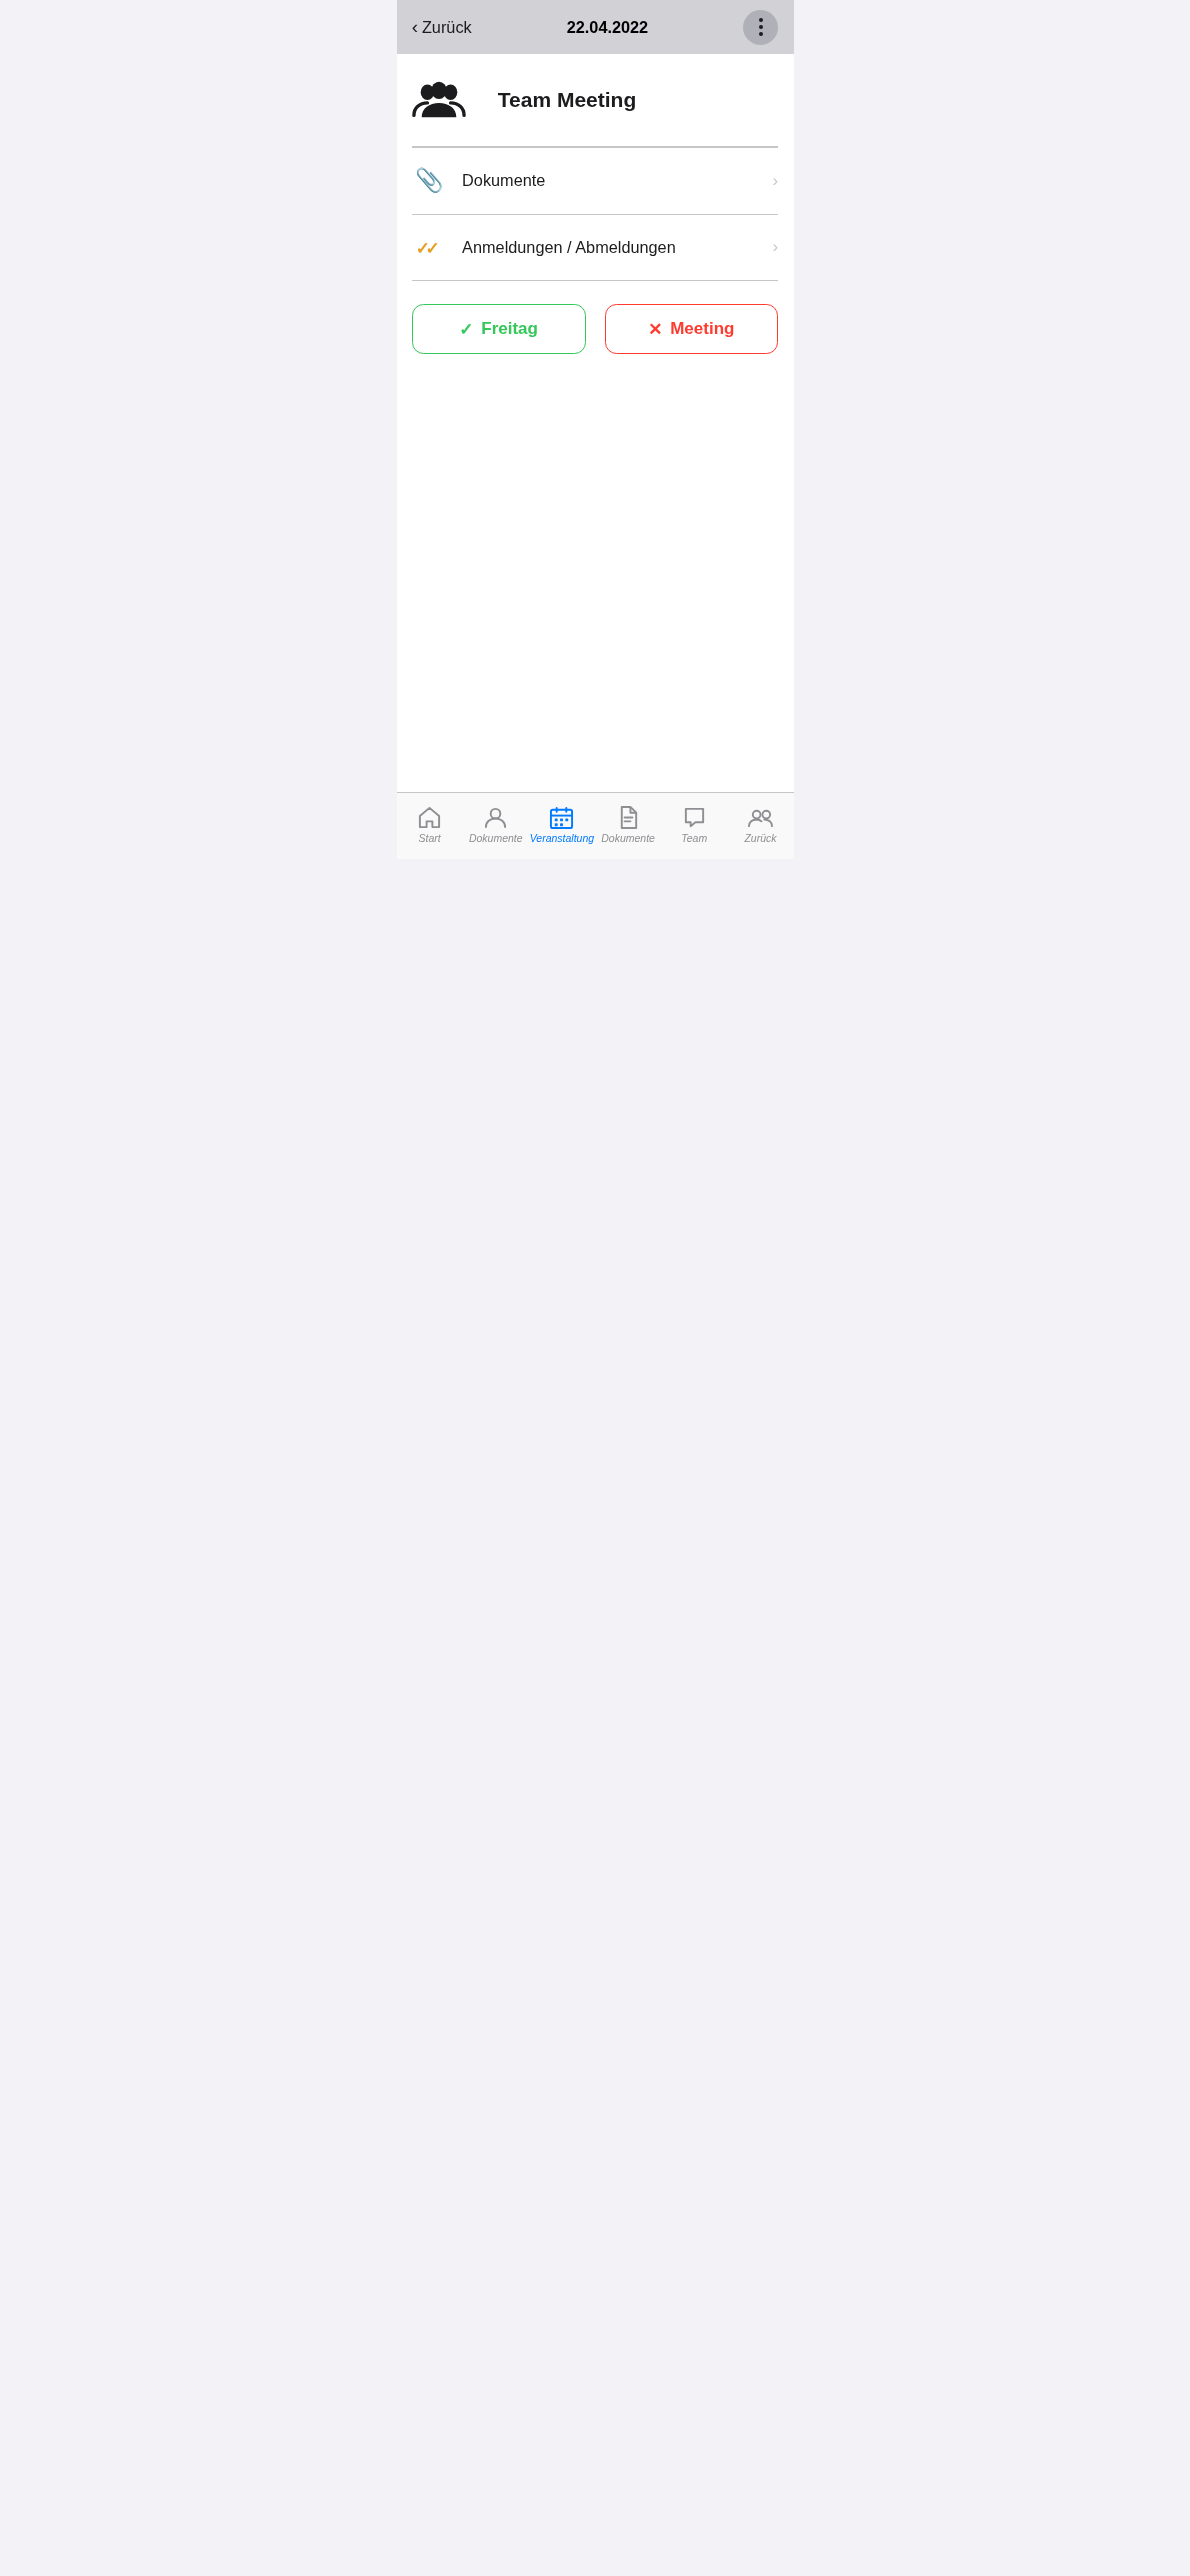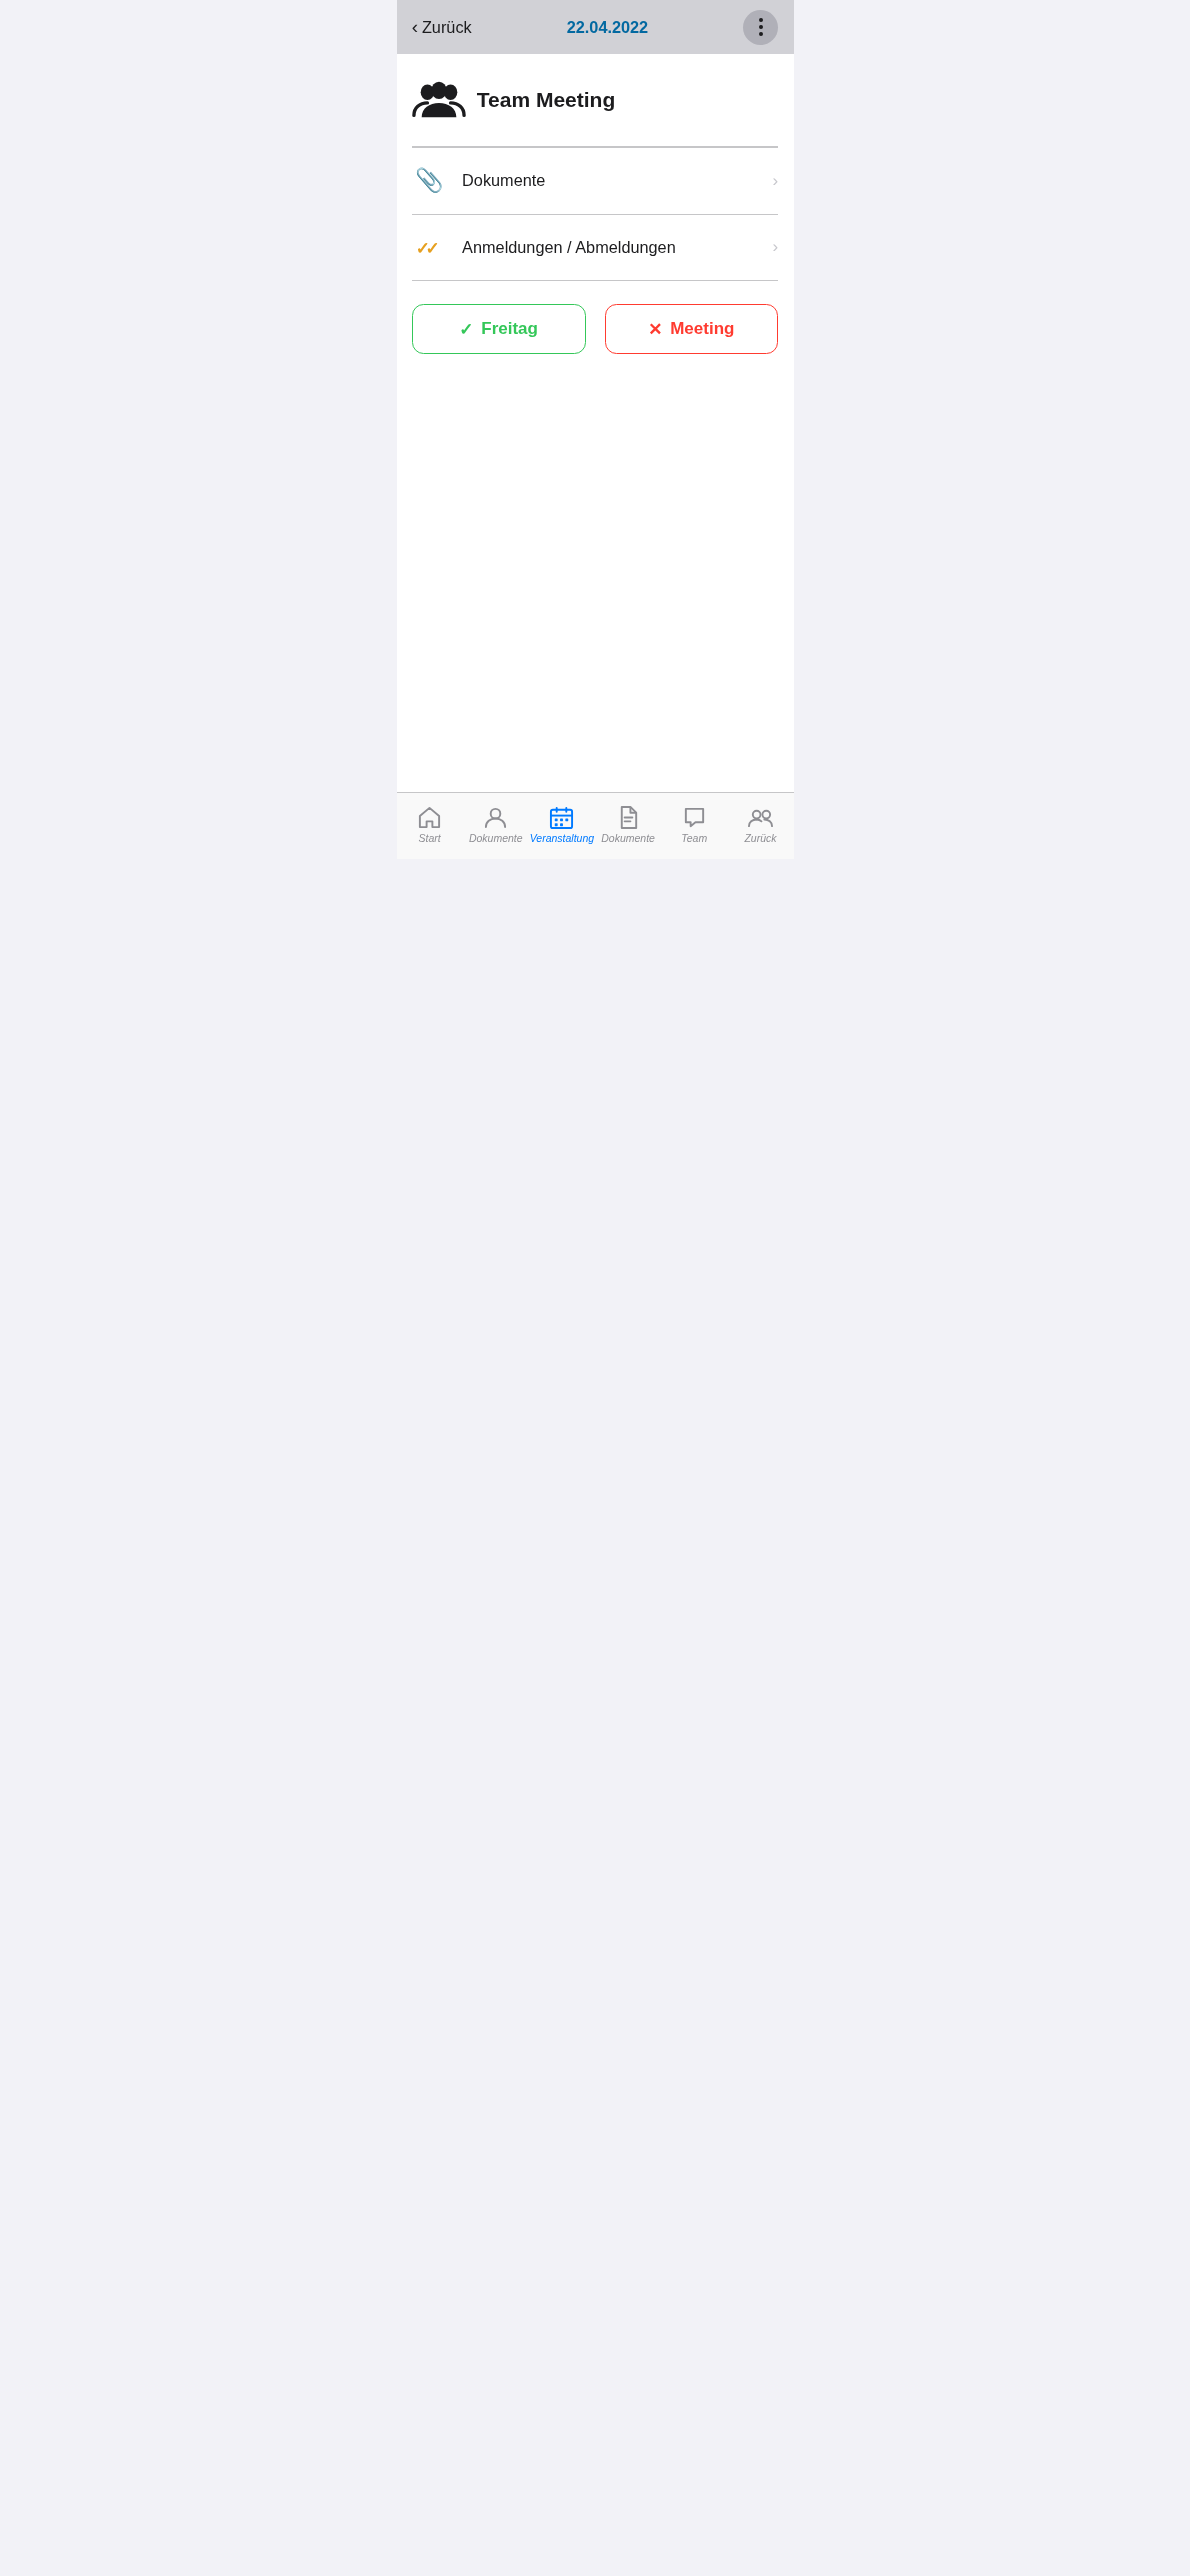--- a/index.html
+++ b/index.html
@@ -38,21 +38,21 @@
     }
 
     .nav-back-chevron {
       font-size: 19px;
       color: #1c1c1e;
     }
 
     .nav-title {
       font-size: 16.3px;
       font-weight: 600;
-      color: #0369a1;
+      color: #000000;
     }
 
     .nav-more-btn {
       width: 35px;
       height: 35px;
       border-radius: 50%;
       background: #b0b0b8;
       display: flex;
       align-items: center;
       justify-content: center;
@@ -81,21 +81,21 @@
       flex: 1;
       display: flex;
       flex-direction: column;
     }
 
     
     .event-header {
       display: flex;
       align-items: center;
       padding: 19px 15.3px;
-      gap: 11px;
+      gap: 32px;
       background: #fff;
     }
 
     .event-icon {
       width: 54px;
       height: 54px;
       display: flex;
       align-items: center;
       justify-content: center;
       flex-shrink: 0;

